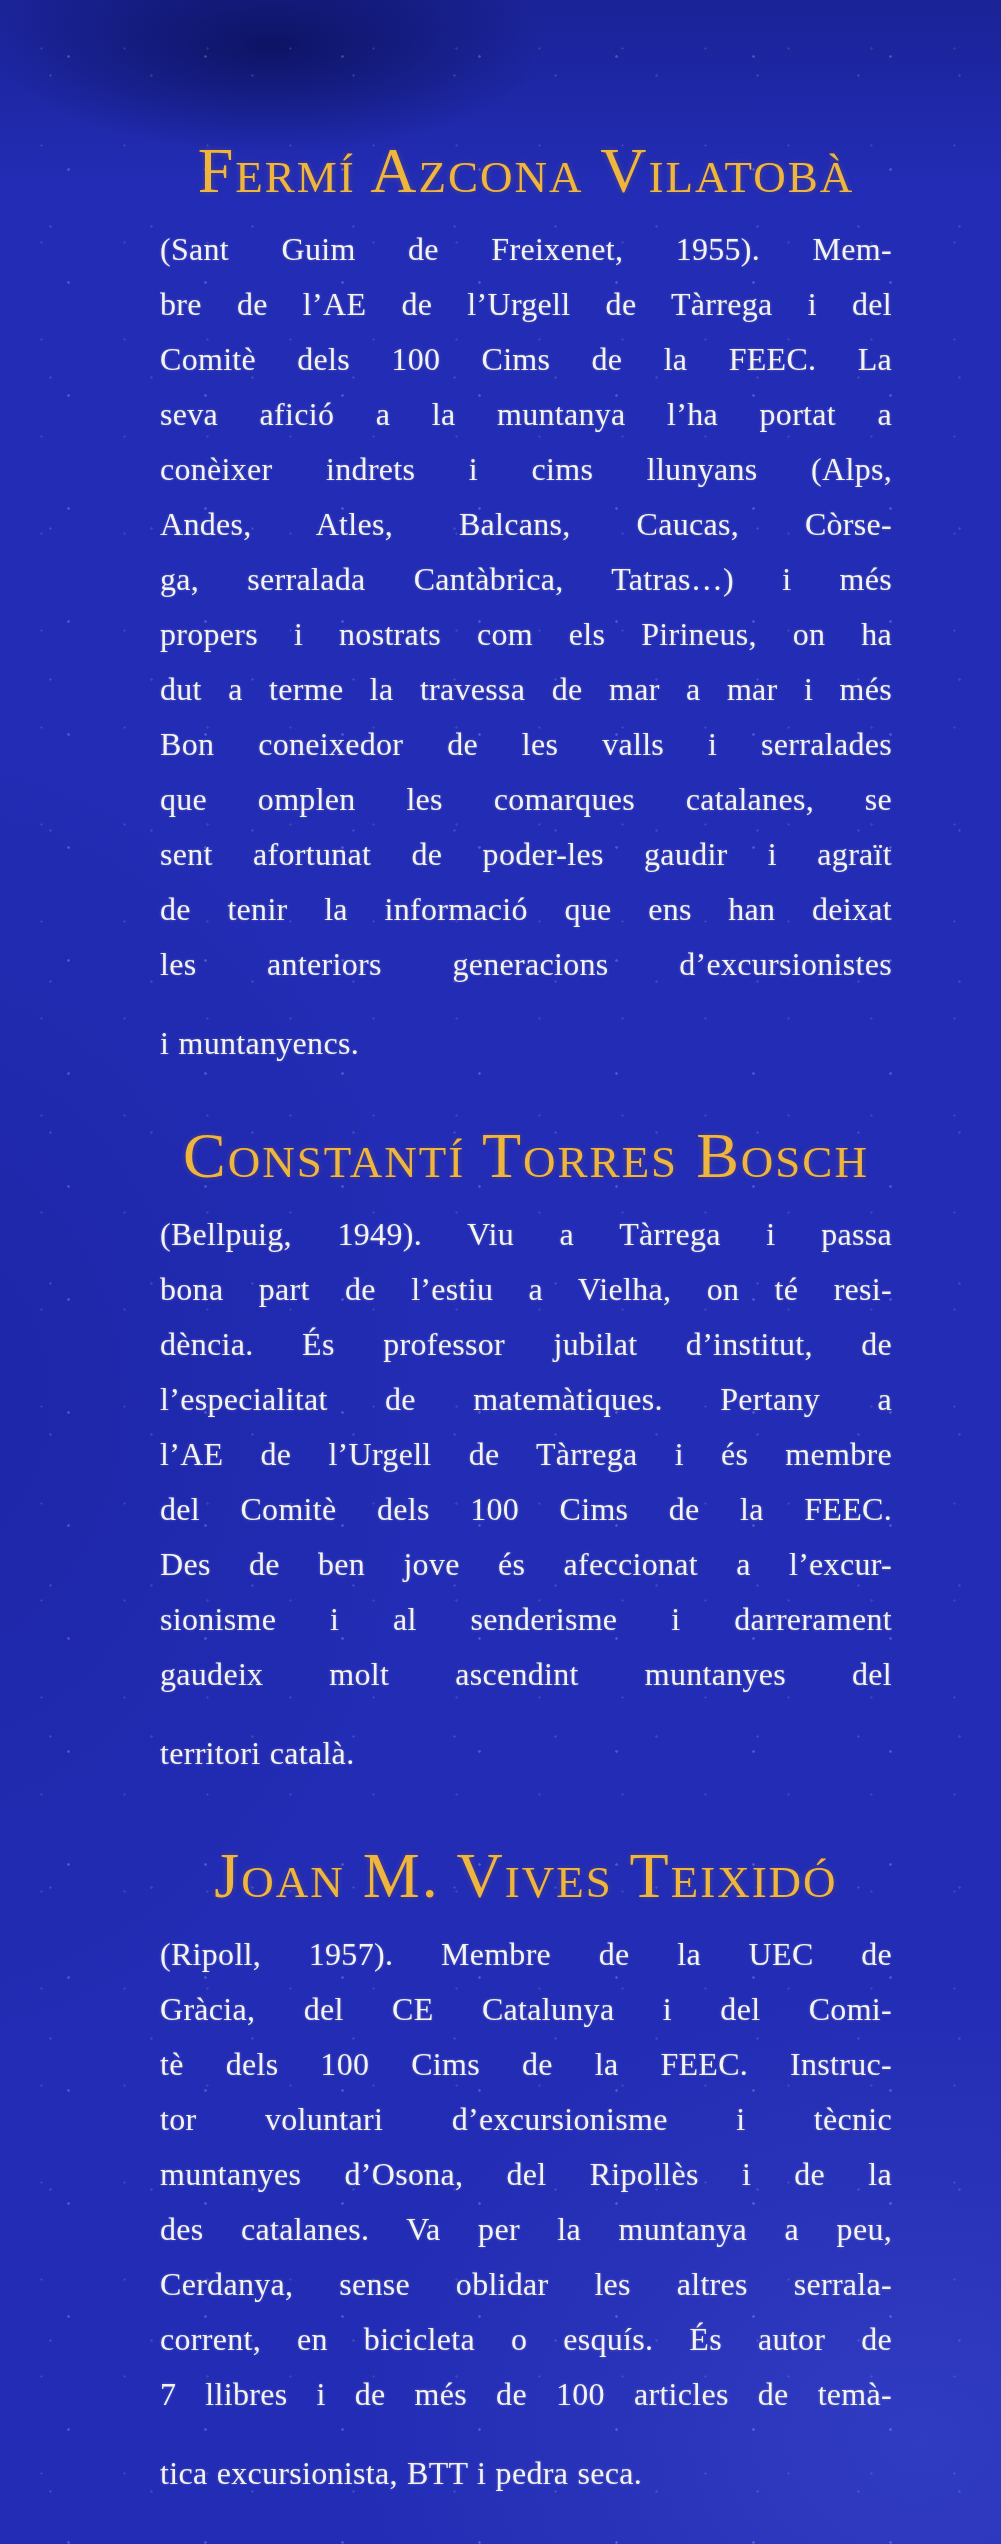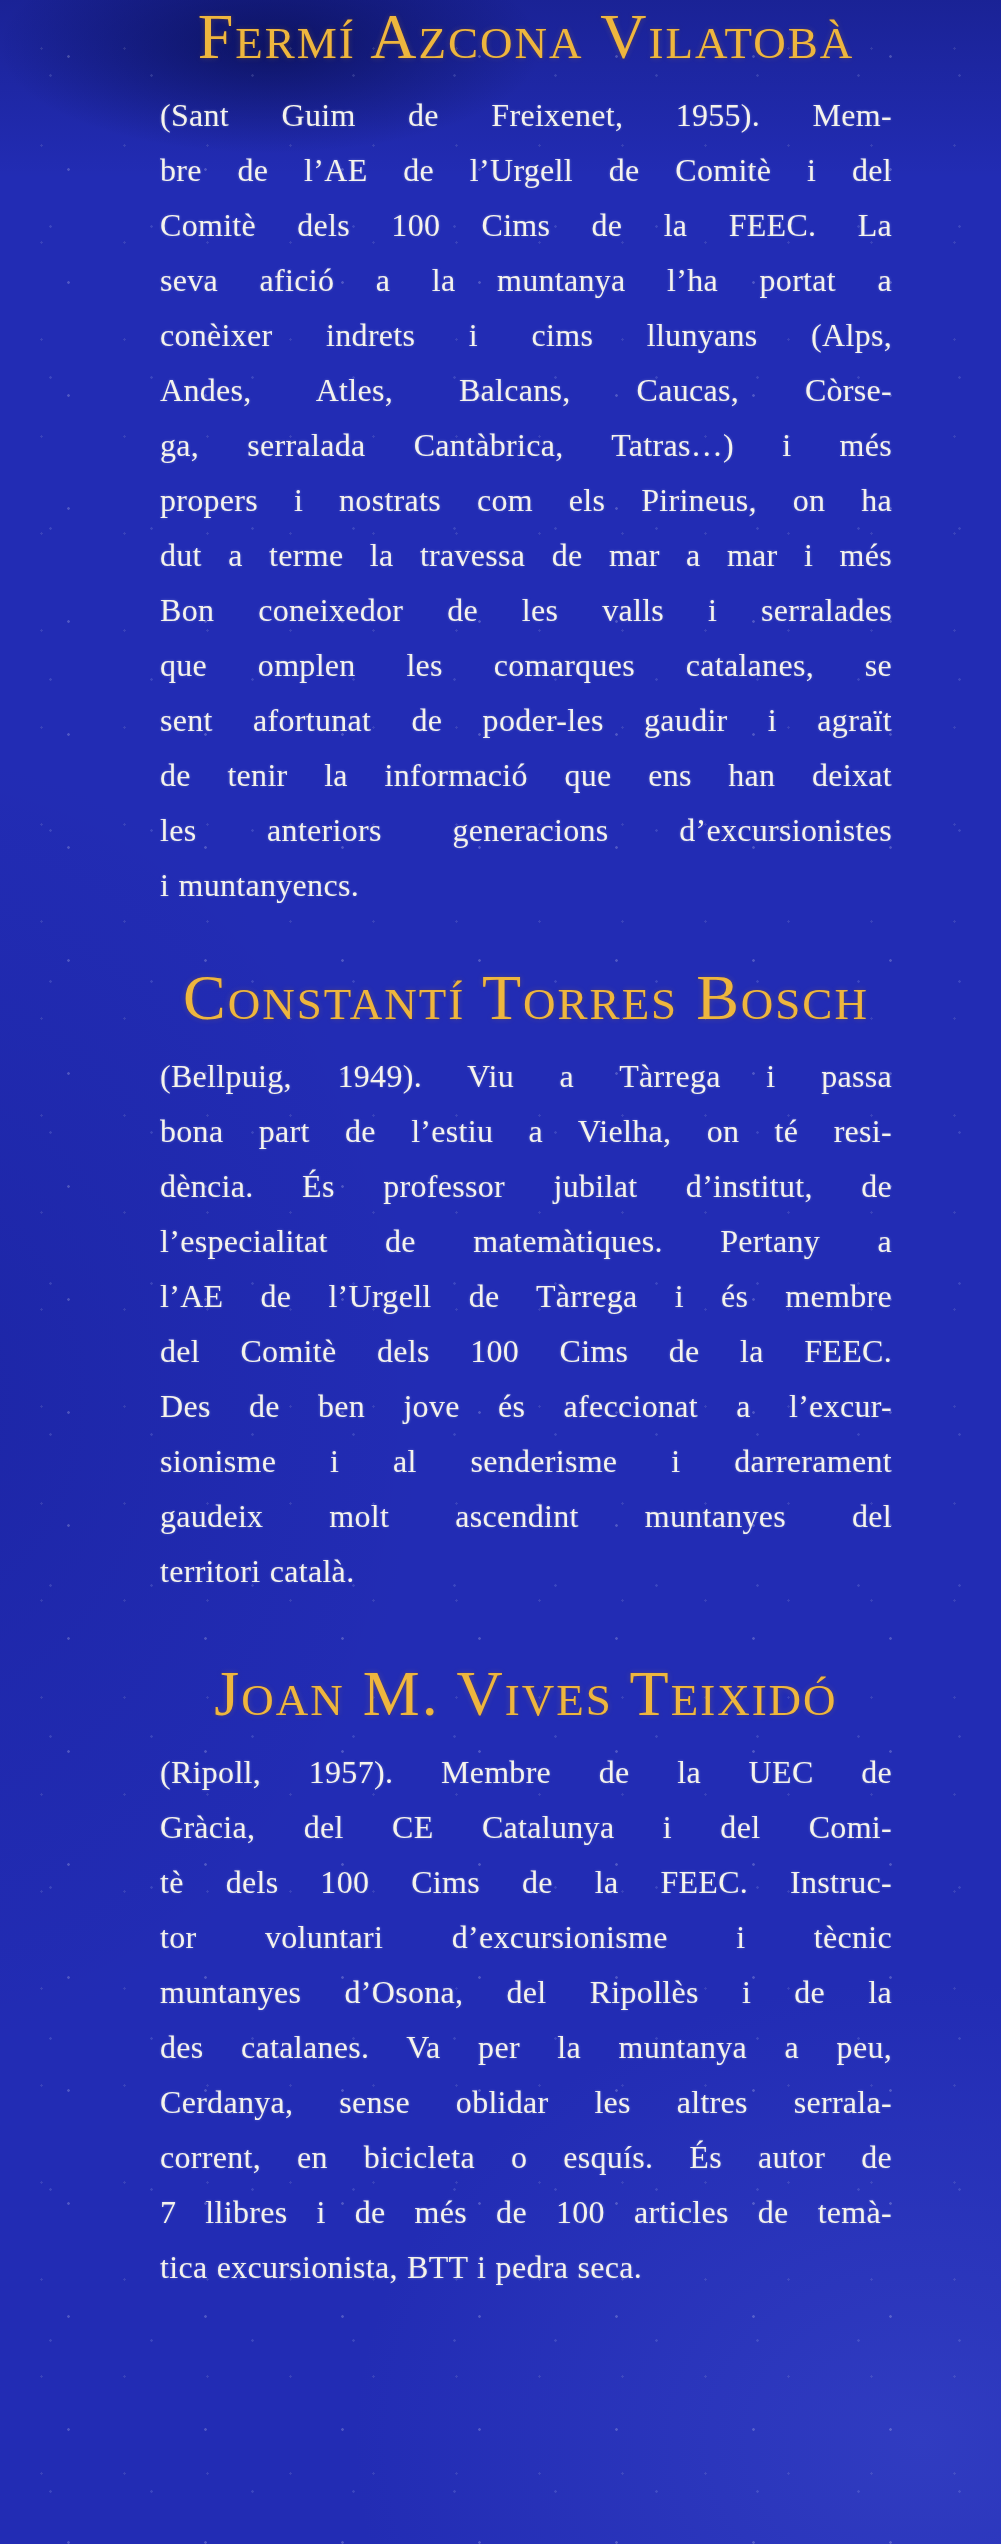--- a/index.html
+++ b/index.html
@@ -40,50 +40,50 @@
     font-variant: small-caps;
     font-size: 64px;
     line-height: 74px;
     letter-spacing: 2px;
     text-align: center;
     color: #eeb63e;
     text-shadow: 0 0 2px rgba(130,70,0,.40), 0 0 6px rgba(255,190,60,.18);
     white-space: nowrap;
   }
 
-  .bio-section:nth-child(1) .heading { }
+  .bio-section:nth-child(1) .heading { margin-top: 134px; }
   .bio-section:nth-child(2) .heading { margin-top: 48px; }
   .bio-section:nth-child(3) .heading { margin-top: 58px; }
 
   .lines { margin-top: 14px; }
 
   .line {
     font-family: "Liberation Serif", serif;
     font-size: 32px;
     line-height: 55px;
     color: #f5f3ec;
     letter-spacing: 0.3px;
     word-spacing: 1px;
     text-align: justify;
     text-align-last: justify;
     text-shadow: 0 0 3px rgba(205,218,255,.35);
     white-space: nowrap;
   }
-  .line.last { text-align-last: left; white-space: normal; }
+  .line.last { text-align-last: left; white-space: normal; margin-top: 24px; }
 </style>
 </head>
 <body>
 
 <div class="page">
   <div class="content" id="sections">
   <section class="bio-section">
     <h2 class="heading">Fermí Azcona Vilatobà</h2>
     <div class="lines">
           <div class="line">(Sant Guim de Freixenet, 1955). Mem-</div>
-          <div class="line">bre de l’AE de l’Urgell de Comitè i del</div>
+          <div class="line">bre de l’AE de l’Urgell de Tàrrega i del</div>
           <div class="line">Comitè dels 100 Cims de la FEEC. La</div>
           <div class="line">seva afició a la muntanya l’ha portat a</div>
           <div class="line">conèixer indrets i cims llunyans (Alps,</div>
           <div class="line">Andes, Atles, Balcans, Caucas, Còrse-</div>
           <div class="line">ga, serralada Cantàbrica, Tatras…) i més</div>
           <div class="line">propers i nostrats com els Pirineus, on ha</div>
           <div class="line">dut a terme la travessa de mar a mar i més</div>
           <div class="line">Bon coneixedor de les valls i serralades</div>
           <div class="line">que omplen les comarques catalanes, se</div>
           <div class="line">sent afortunat de poder-les gaudir i agraït</div>

